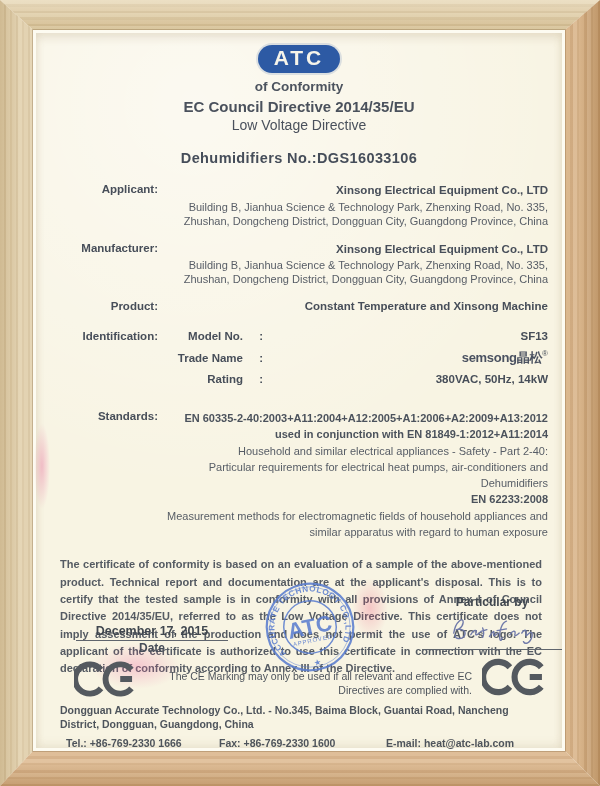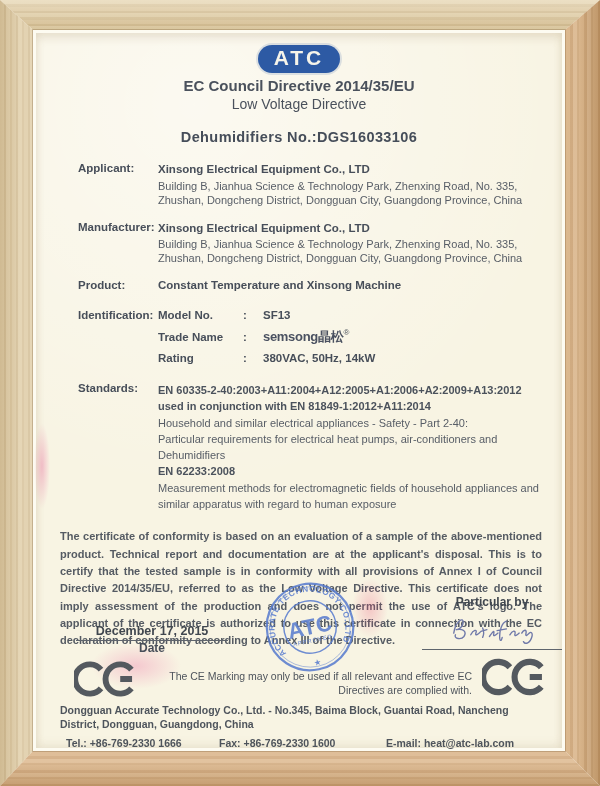--- a/index.html
+++ b/index.html
@@ -56,21 +56,21 @@
     font-size:21px; font-weight:bold; letter-spacing:3px; line-height:24px;
     box-shadow:0 0 0 2px rgba(45,90,164,.15); }
   .cert-title { position:relative; z-index:1; margin-top:-4px;
     font-size:25px; font-weight:bold; letter-spacing:9px; color:#454d59; }
   .cert-subtitle { margin-top:6px; font-size:13.5px; font-weight:bold; color:#4c535e; }
   .cert-dir1 { margin-top:4px; font-size:15px; font-weight:bold; color:#4a515c; }
   .cert-dir2 { margin-top:2px; font-size:14px; font-weight:normal; color:#4a515c; }
   .cert-reg  { margin-top:17px; font-size:14.5px; font-weight:bold; letter-spacing:.4px; color:#454d59; }
 
   
-  .fields { margin-top:17px; padding:0 14px 0 42px; }
+  .fields { margin-top:17px; padding:0 14px 0 42px;text-align:right; }
   .frow { display:grid; grid-template-columns:80px 1fr; margin-bottom:13px; }
   .flabel { font-size:11.5px; font-weight:bold; color:#474e59; }
   .fval { font-size:11px; color:#575d66; line-height:1.27; }
   .fname { font-size:11.5px; font-weight:bold; color:#474e59; margin-bottom:3px; }
   .id-row { display:grid; grid-template-columns:85px 20px 1fr; margin-bottom:6px; align-items:baseline; }
   .id-name, .id-colon { font-size:11.5px; font-weight:bold; color:#474e59; }
   .id-val { font-size:11.5px; font-weight:bold; color:#474e59; }
   .semsong { font-size:13px; font-weight:bold; letter-spacing:-.3px; color:#4a5160; }
   .reg-sup { font-size:8px; vertical-align:super; }
   .std-line { font-size:11px; line-height:1.48; color:#575d66; }
@@ -113,20 +113,21 @@
   <div class="paper">
 
     <div class="smudge smudge-1"></div>
     <div class="smudge smudge-2"></div>
     <div class="smudge smudge-3"></div>
 
     <div class="header">
       <div class="atc-pill">
         <span>ATC</span>
       </div>
+      <div class="cert-subtitle">of Conformity</div>
       <div class="cert-dir1">EC Council Directive 2014/35/EU</div>
       <div class="cert-dir2">Low Voltage Directive</div>
       <div class="cert-reg">Dehumidifiers No.:DGS16033106</div>
     </div>
 
     <div class="fields">
 
       <div class="frow">
         <div class="flabel">Applicant:</div>
         <div class="fval">
@@ -154,21 +155,21 @@
           <div class="id-row">
             <span class="id-name">Model No.</span>
             <span class="id-colon">:</span>
             <span class="id-val">SF13</span>
           </div>
           <div class="id-row">
             <span class="id-name">Trade Name</span>
             <span class="id-colon">:</span>
             <span><span class="semsong">semsong晶松</span><span class="reg-sup">®</span></span>
           </div>
-          <div class="id-row" style="margin-bottom:8px">
+          <div class="id-row" style="margin-bottom:15px">
             <span class="id-name">Rating</span>
             <span class="id-colon">:</span>
             <span class="id-val">380VAC, 50Hz, 14kW</span>
           </div>
         </div>
       </div>
 
       <div class="frow" style="margin-bottom:0">
         <div class="flabel">Standards:</div>
         <div>

